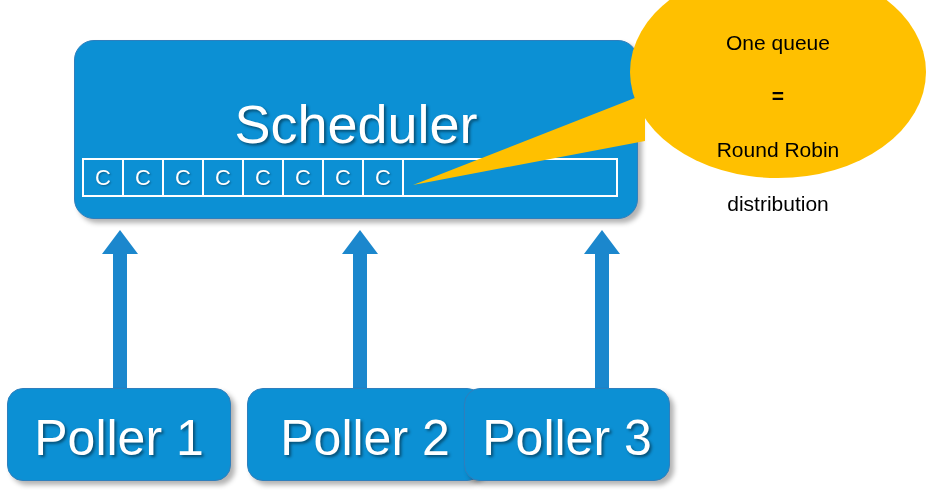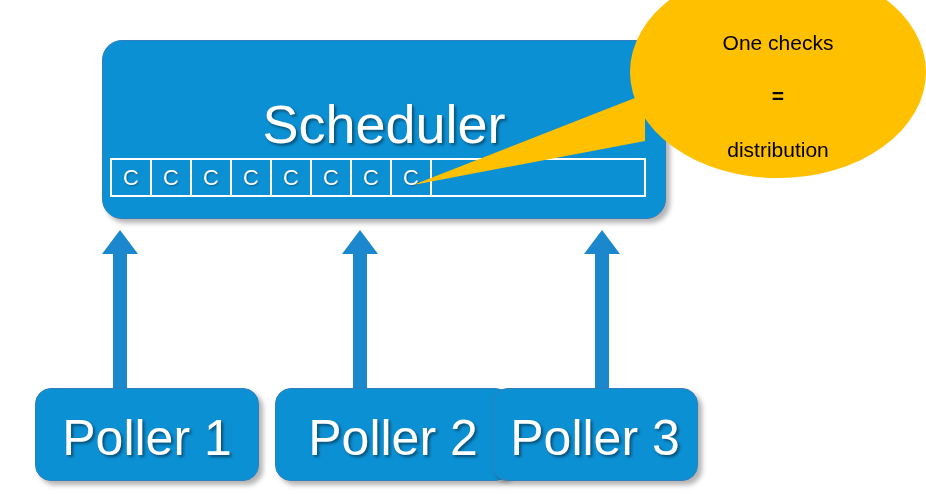--- a/index.html
+++ b/index.html
@@ -17,21 +17,20 @@
   }
 
   
   .node {
     position: absolute;
     background: #0c90d4;
     border: 1px solid #2f7fbd;
     border-radius: 18px;
     box-sizing: border-box;
     box-shadow: 4px 4px 5px rgba(0,0,0,0.30);
-    margin-left: 28px;
   }
   #scheduler-node {
     left: 74px;
     top: 40px;
     width: 564px;
     height: 179px;
     border-radius: 20px;
   }
   .node-title {
     position: absolute;
@@ -170,19 +169,20 @@
   </div>
 
   <div id="callout">
     <svg width="531" height="222" viewBox="0 0 531 222">
 
       <polygon points="18,219 250,128 250,175" fill="#ffc000"></polygon>
 
       <ellipse cx="383" cy="106" rx="148" ry="106" fill="#ffc000"></ellipse>
     </svg>
     <div id="callout-text">
-      <div>One checks</div>
+      <div>One queue</div>
       <div id="callout-eq">=</div>
+      <div>Round Robin</div>
       <div>distribution</div>
     </div>
   </div>
 
 </div>
 
 </body></html>

